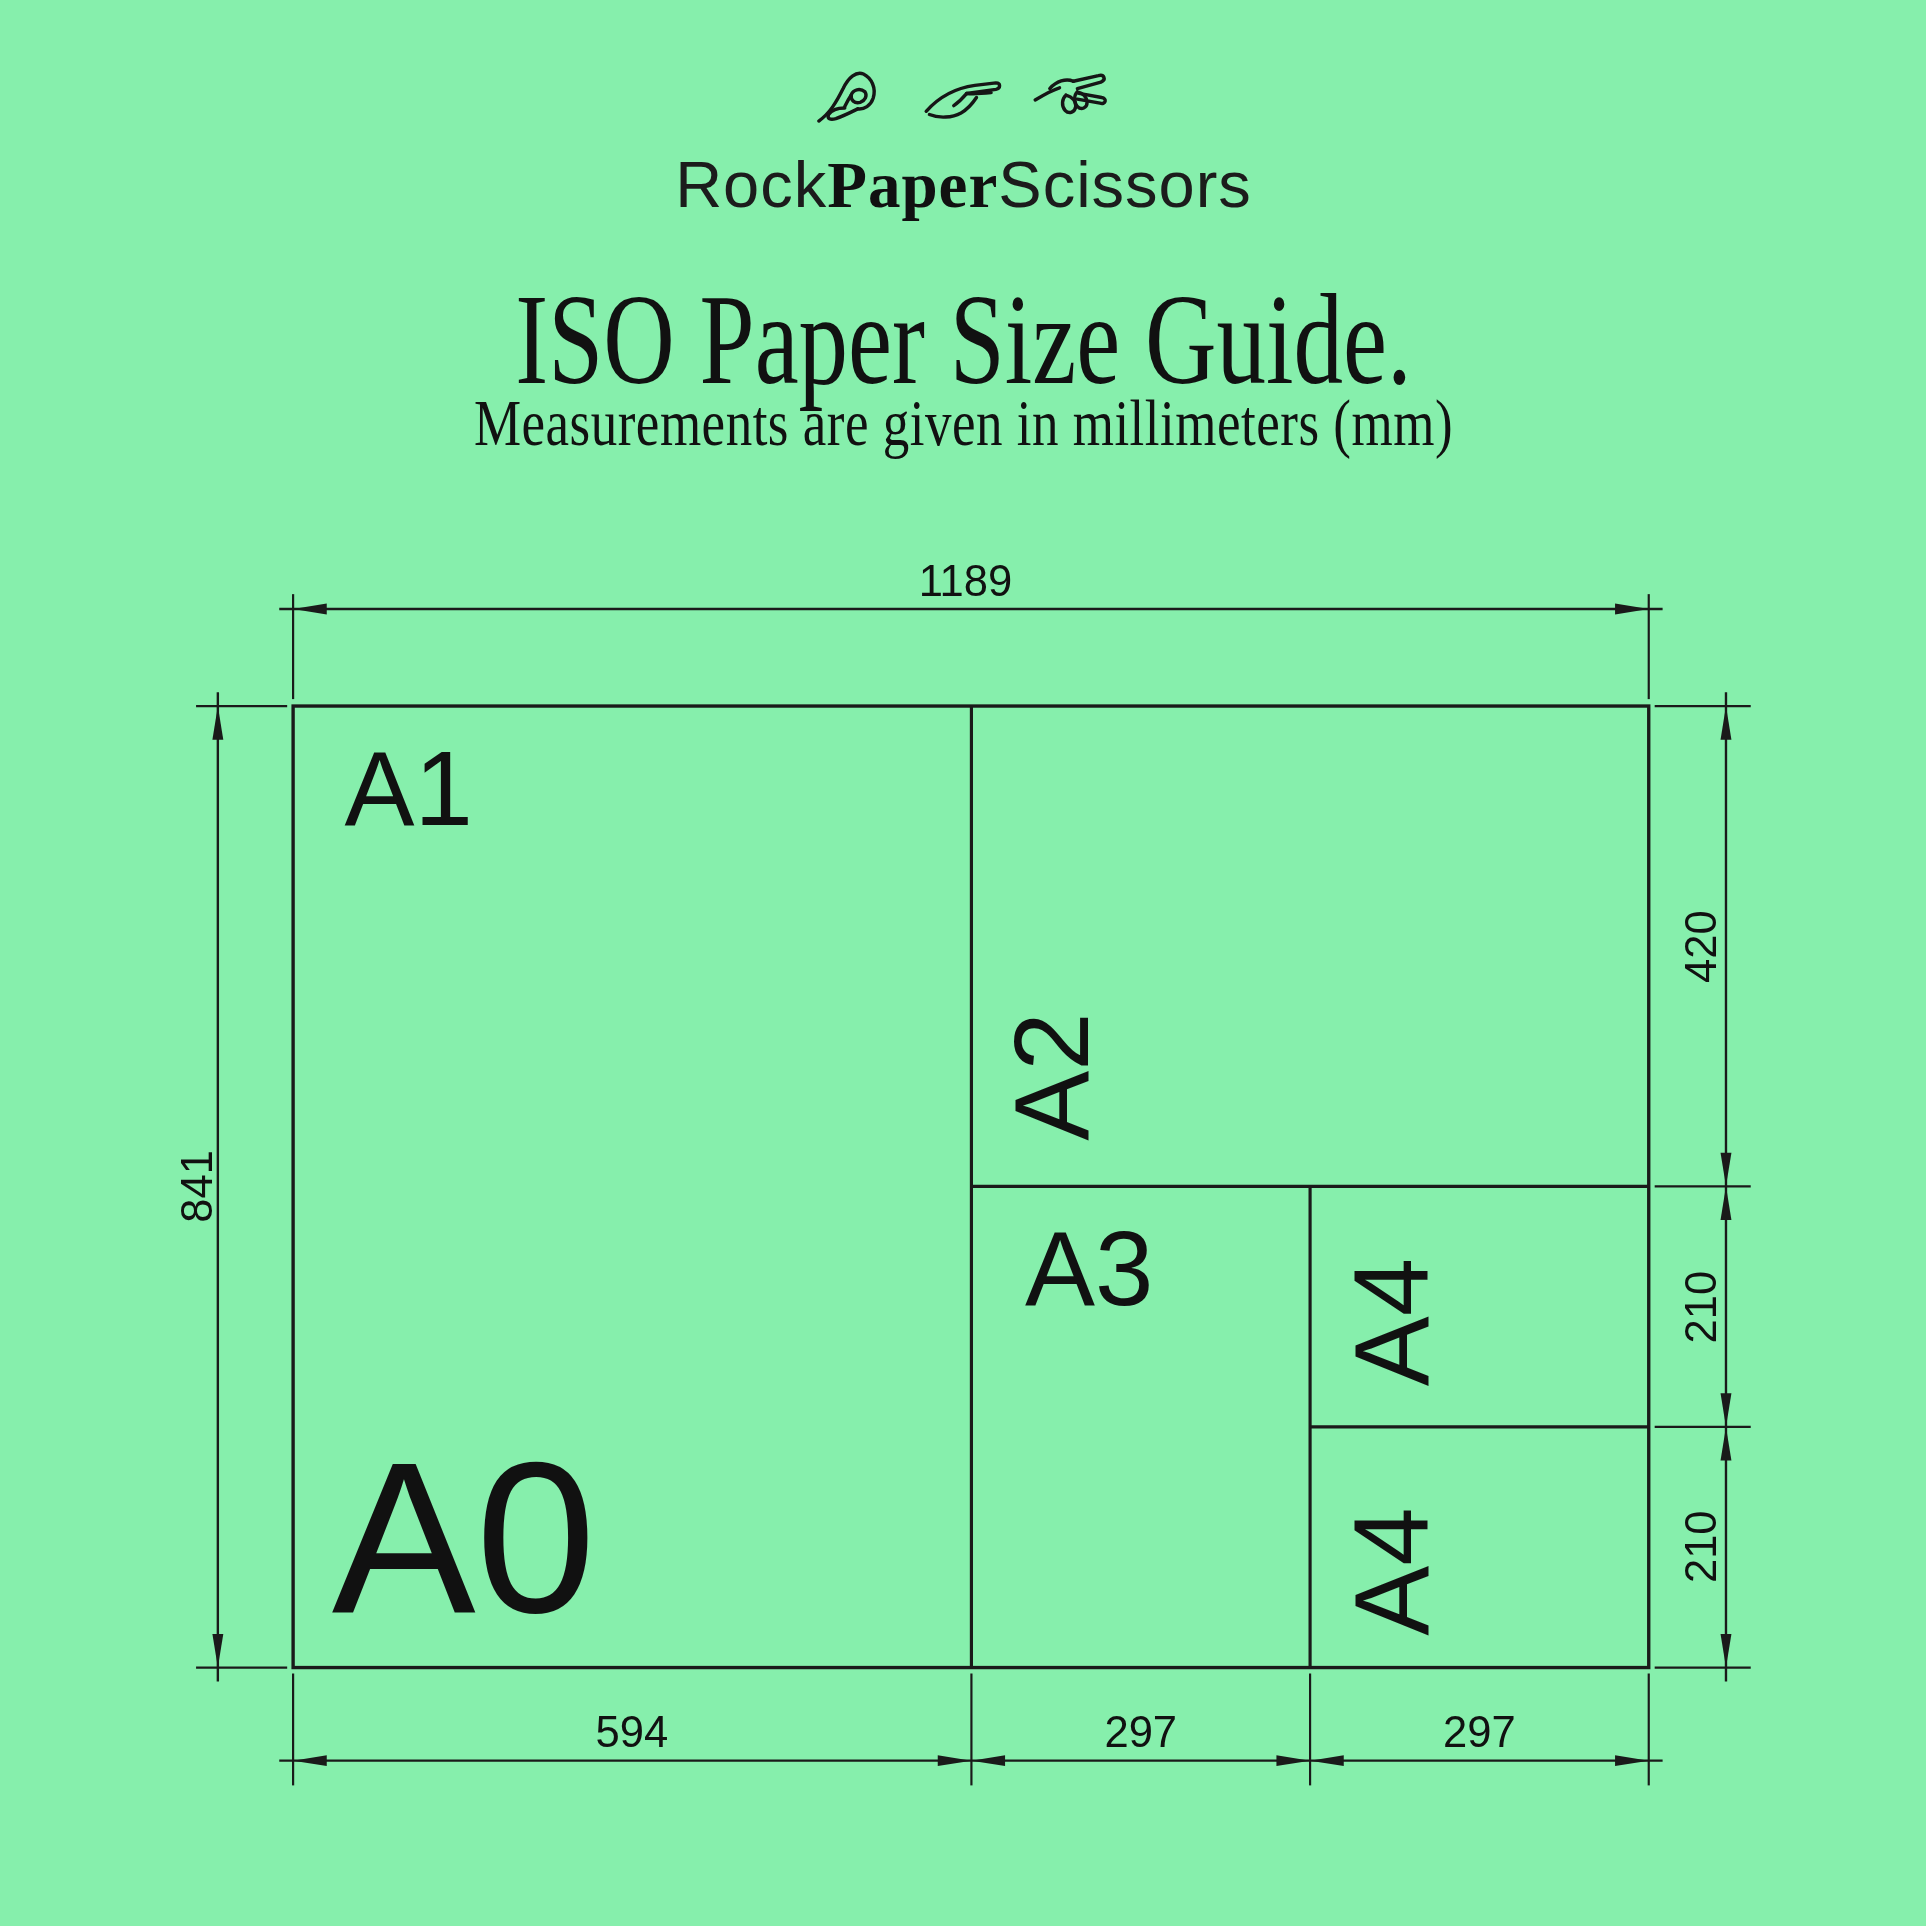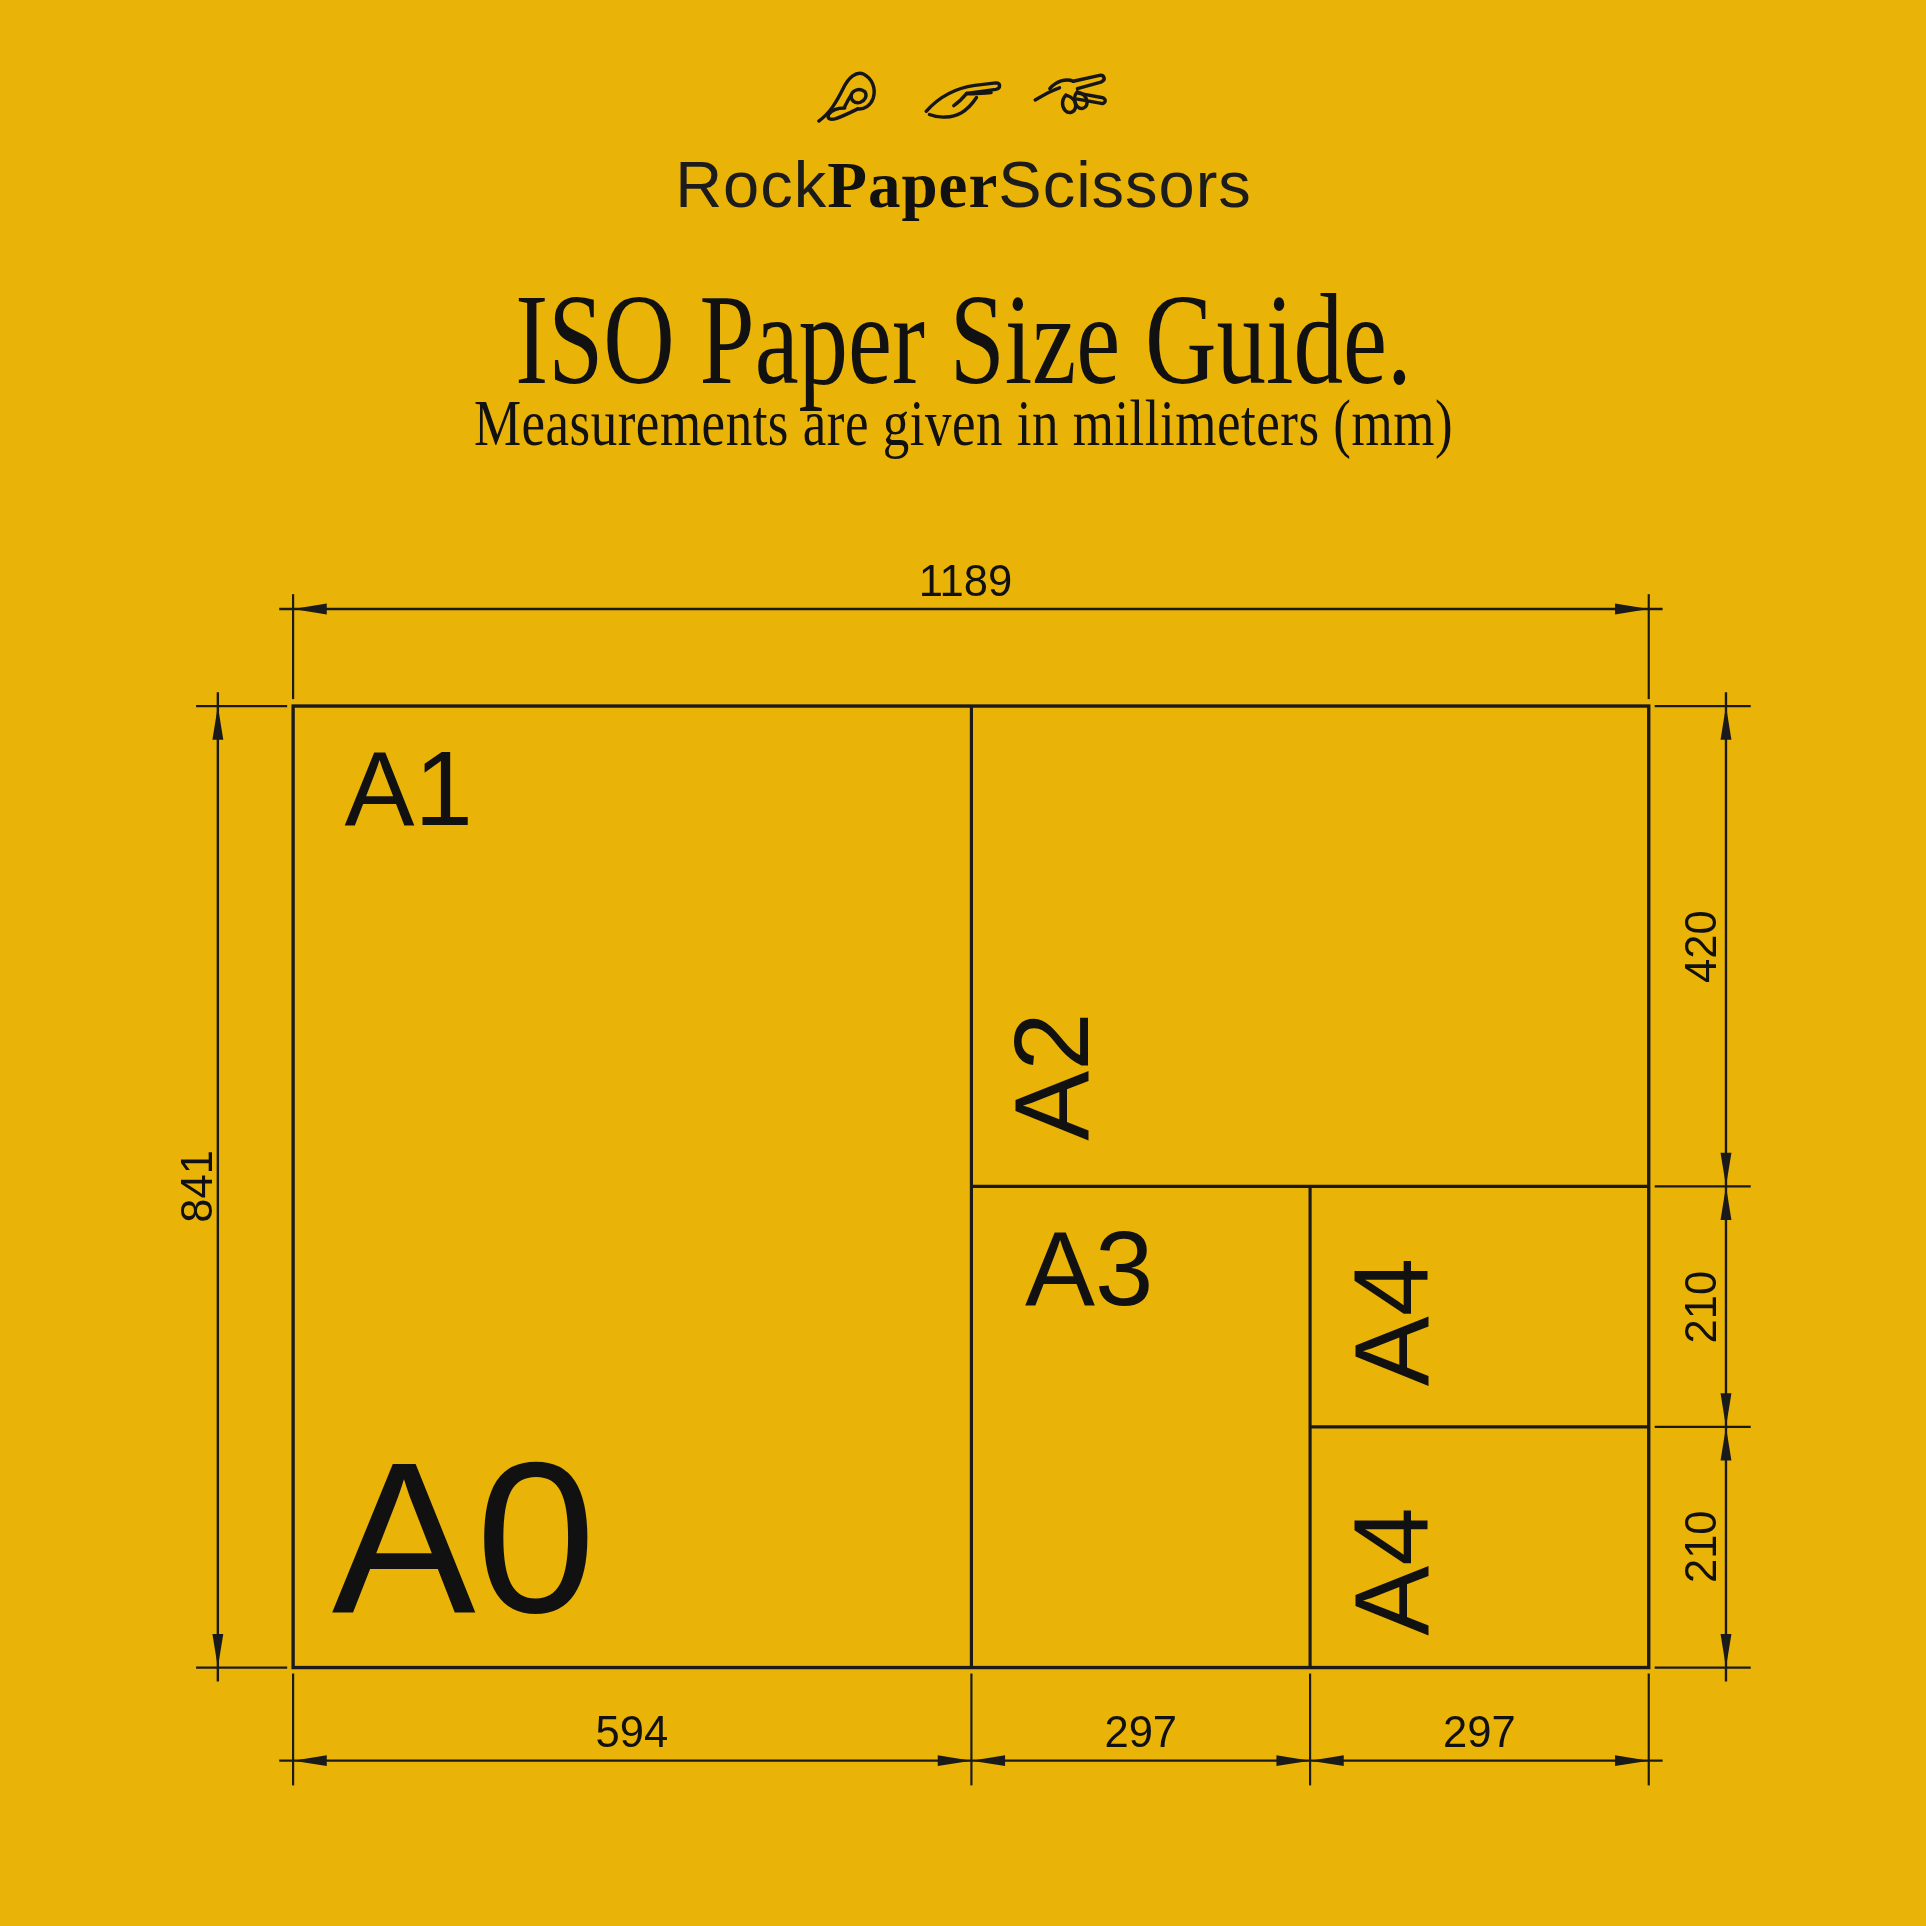--- a/index.html
+++ b/index.html
@@ -1,16 +1,16 @@
 <!DOCTYPE html>
 <html><head>
 <meta charset="utf-8">
 <style>
   html,body{margin:0;padding:0;background:#ffffff;}
-  .canvas{position:relative;width:1927px;height:1927px;background:#eab308;overflow:hidden;
+  .canvas{position:relative;width:1927px;height:1927px;background:#86efac;overflow:hidden;
           font-family:"Liberation Sans",sans-serif;color:#111;}
   .hands-row{position:absolute;top:61px;left:0;width:100%;display:flex;
              justify-content:center;align-items:center;gap:26px;}
   .hand-icon{width:83px;height:73px;}
   .hand-icon path{fill:none;stroke:#161616;stroke-width:4.2;stroke-linecap:round;stroke-linejoin:round;}
   .brand{position:absolute;top:149px;left:0;width:100%;text-align:center;
          font-size:65px;line-height:1.1;letter-spacing:1px;white-space:nowrap;}
   .brand .thin{font-family:"Liberation Sans",sans-serif;font-weight:400;color:#1c1c1c;}
   .brand .serif-bold{font-family:"Liberation Serif",serif;font-weight:700;color:#111;}
   .title{position:absolute;top:275px;left:0;width:100%;margin:0;text-align:center;

